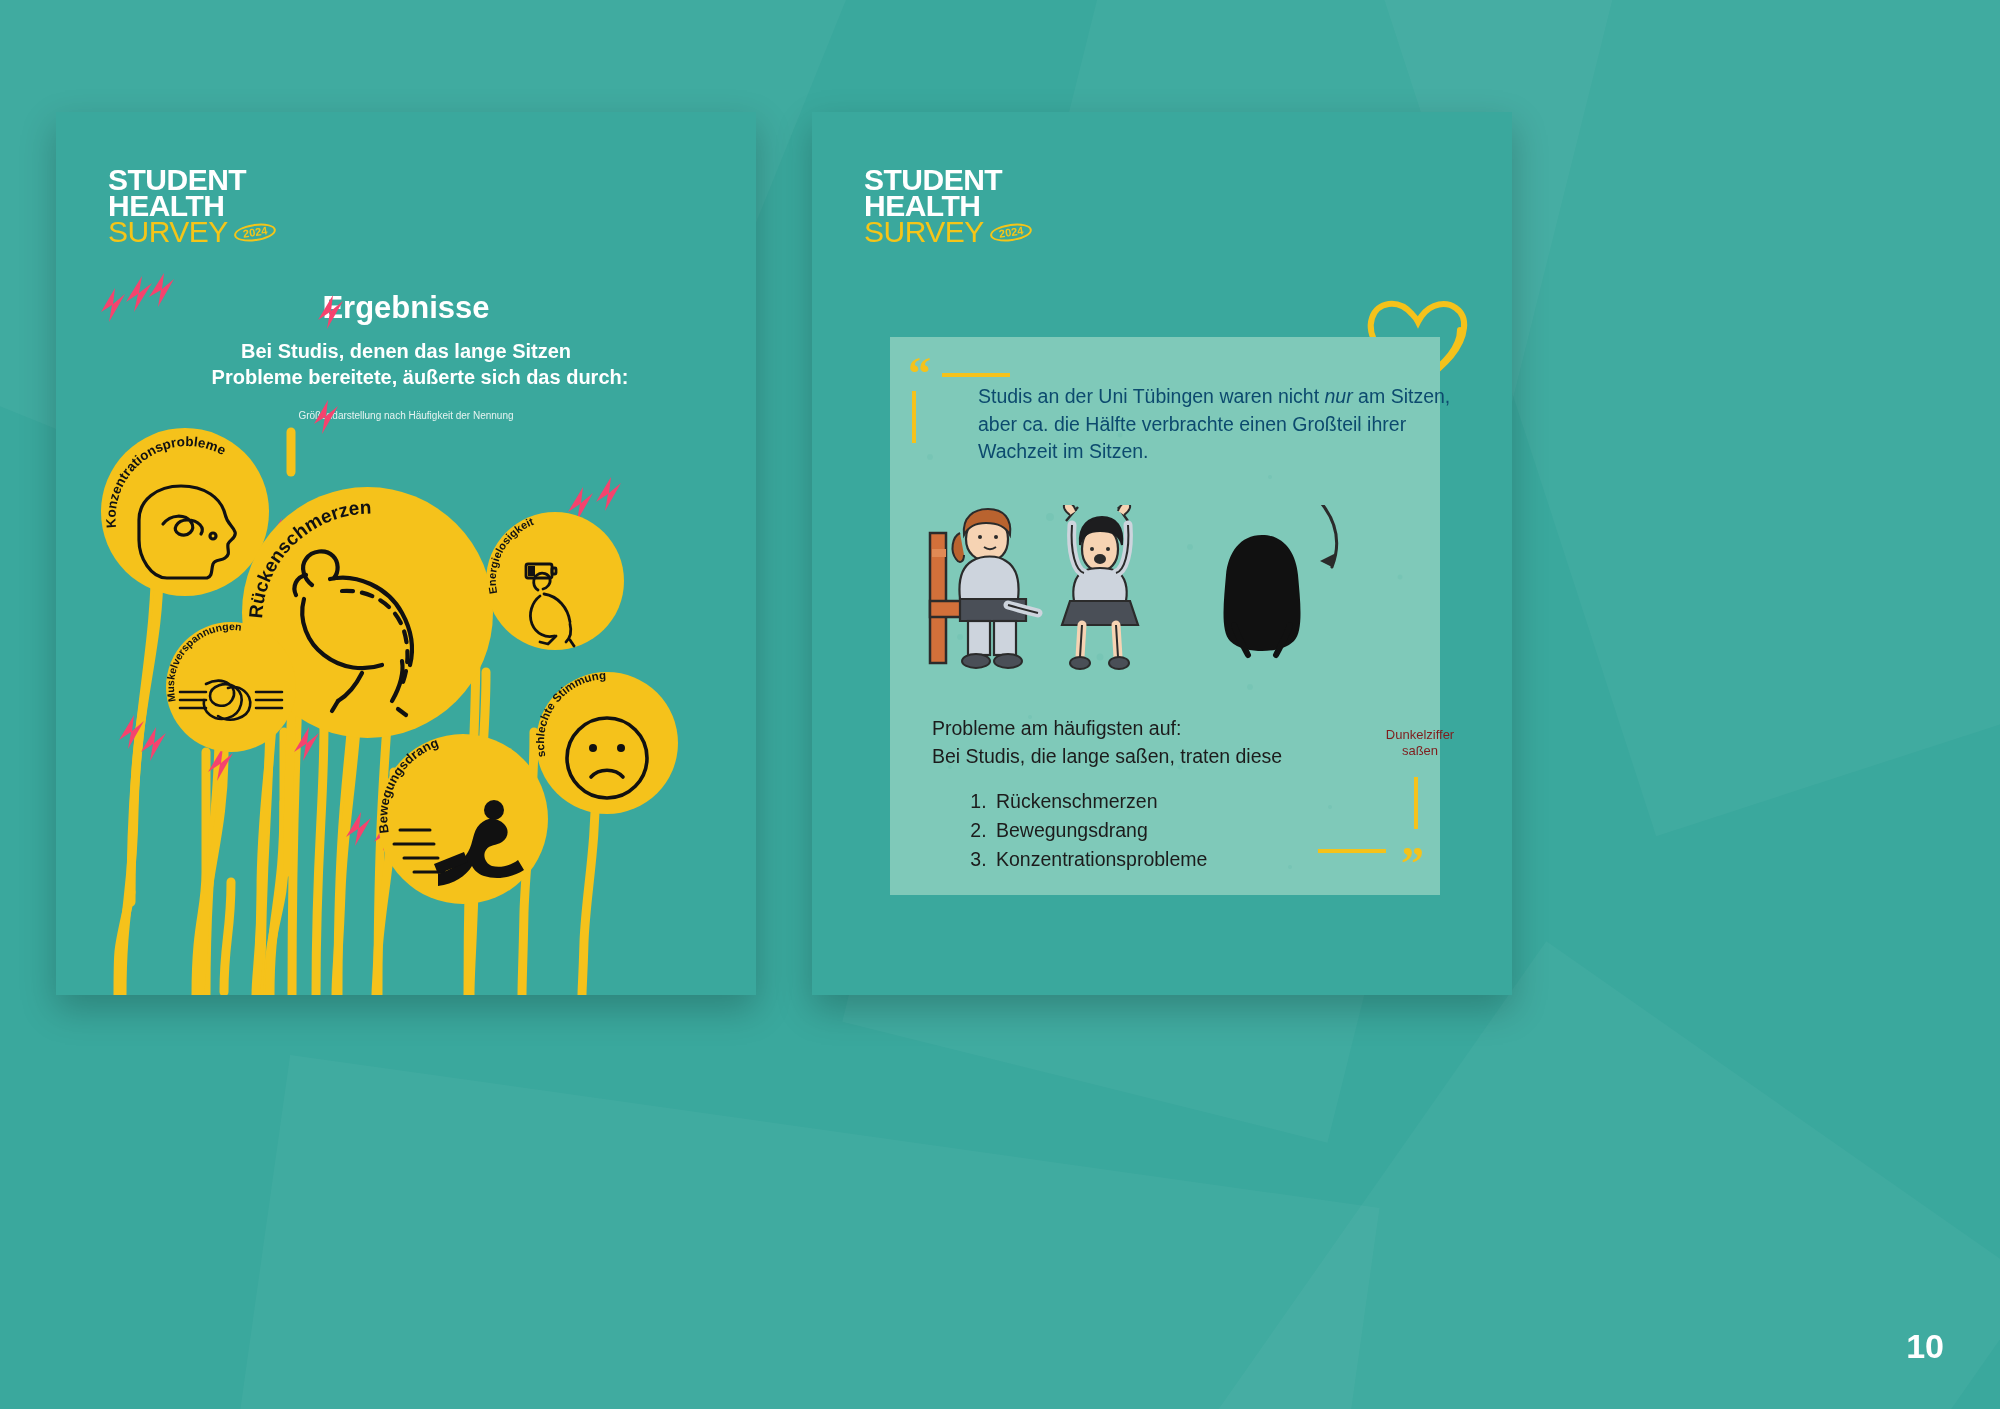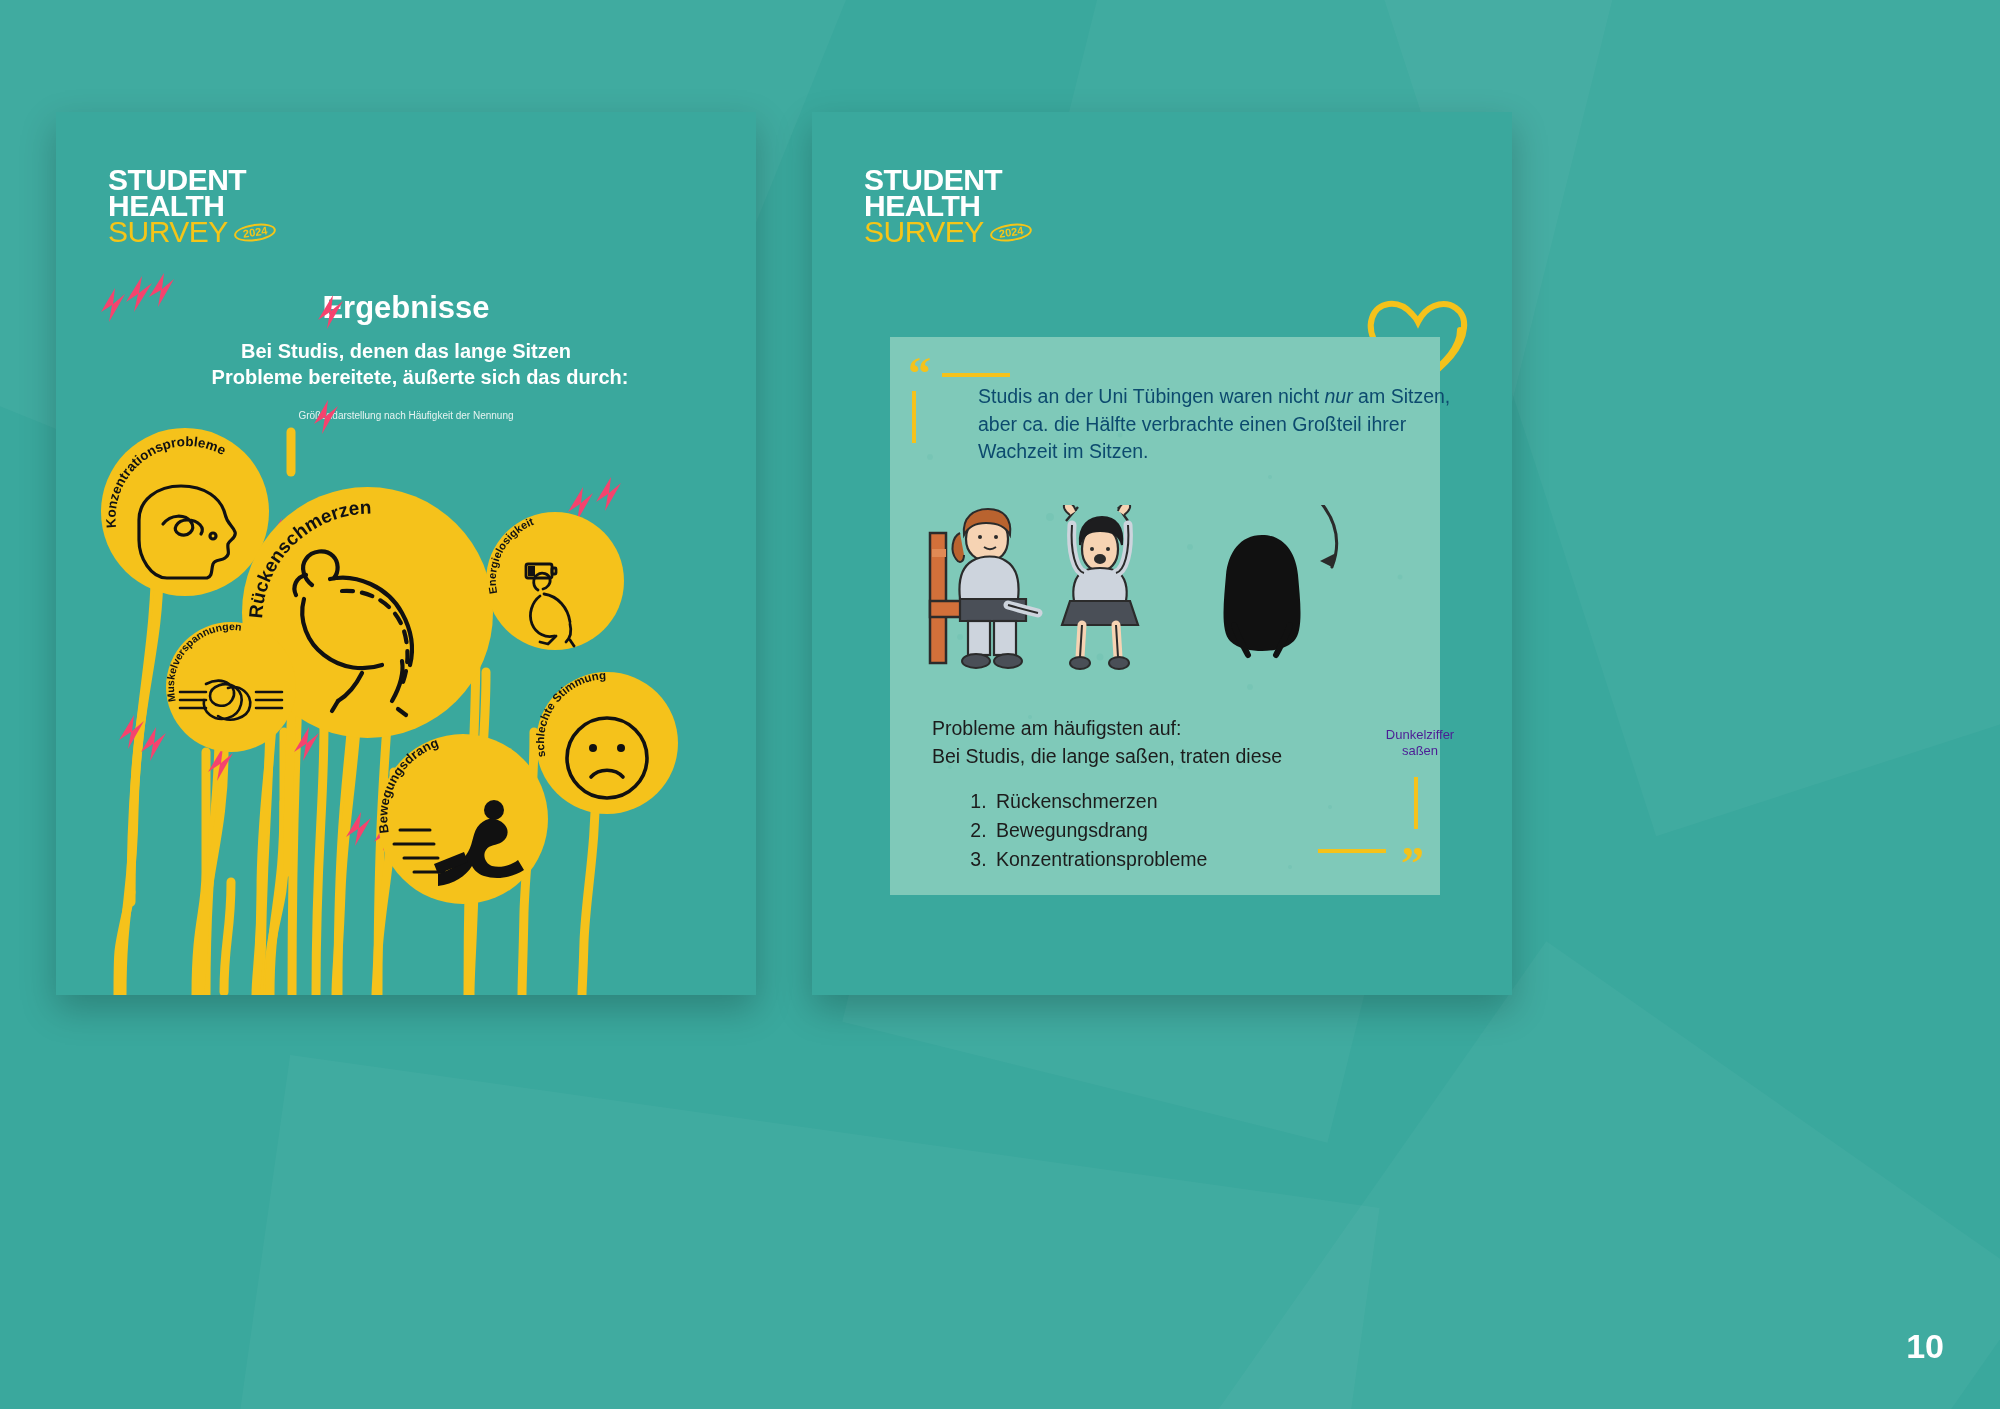--- a/index.html
+++ b/index.html
@@ -161,21 +161,21 @@
     color: #1c1c1c;
     font-size: 19.5px;
     line-height: 1.48;
   }
   .ranked li { padding-left: 4px; }
   .dz-label {
     position: absolute;
     left: 470px; top: 390px;
     width: 120px;
     text-align: center;
-    color: #4c1d95;
+    color: #7f1d1d;
     font-size: 13px;
     line-height: 1.25;
   }
 
   .page-number {
     position: absolute;
     right: 56px; bottom: 43px;
     color: #ffffff;
     font-size: 34px;
     font-weight: bold;

